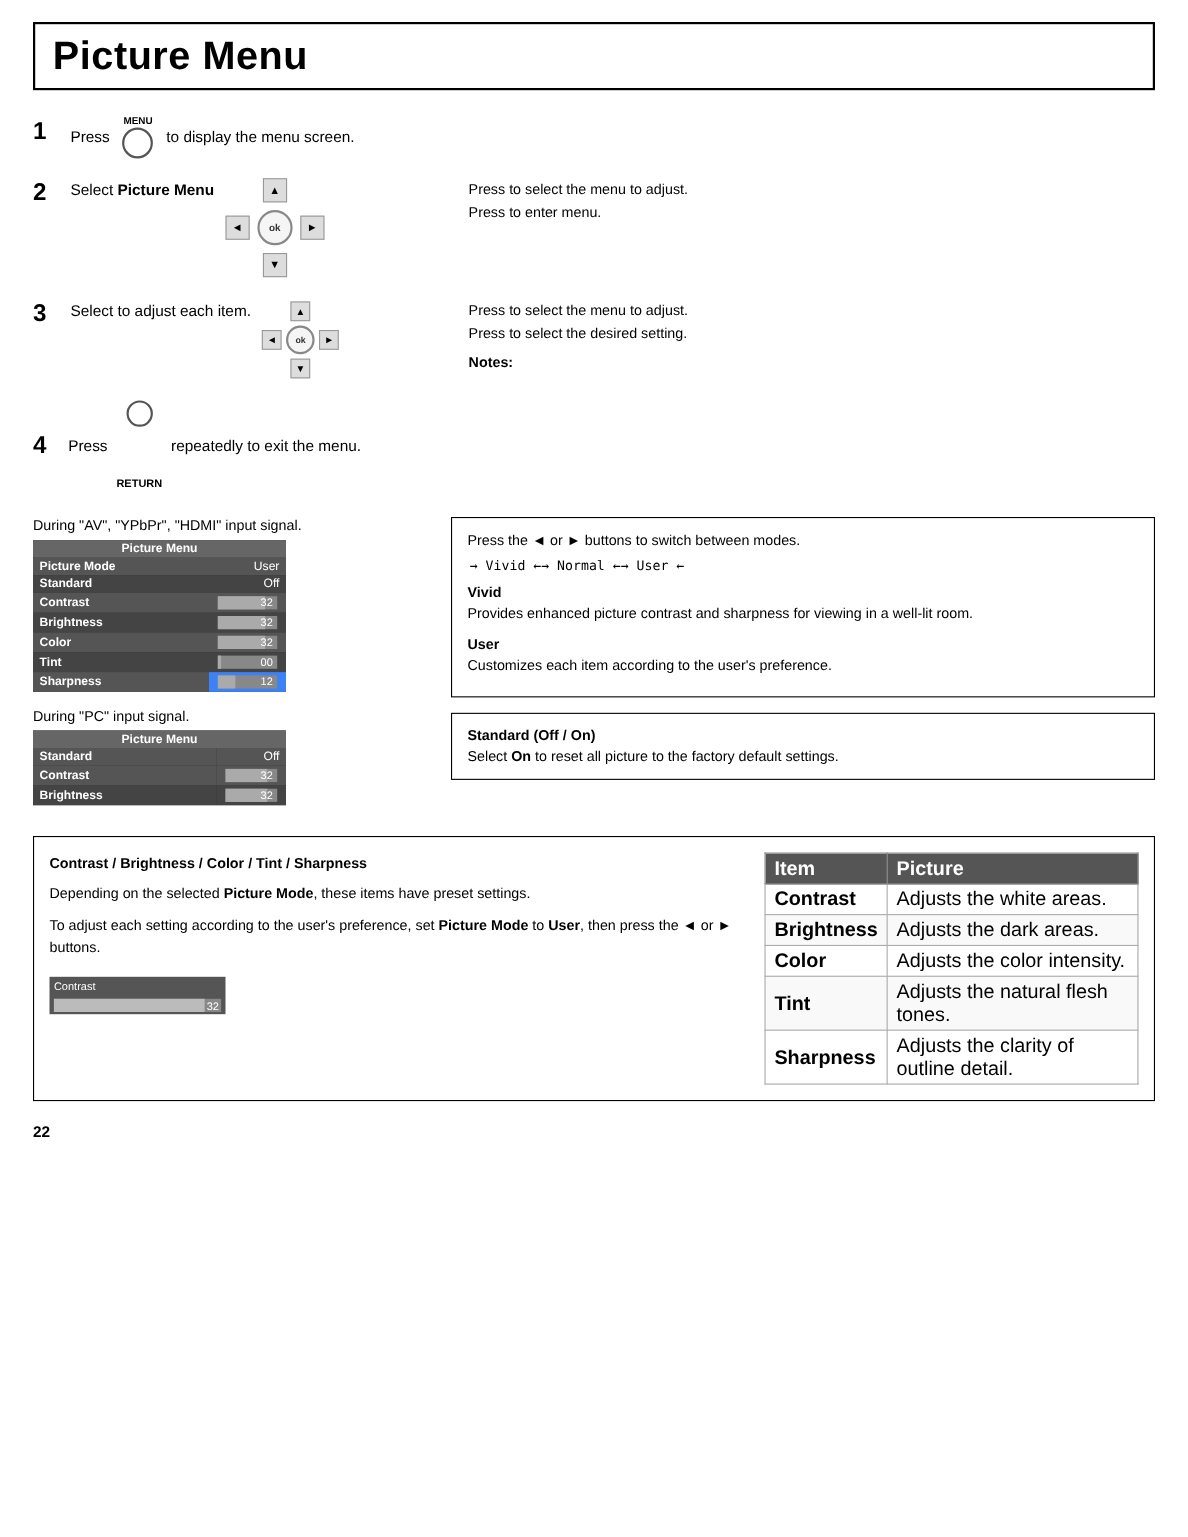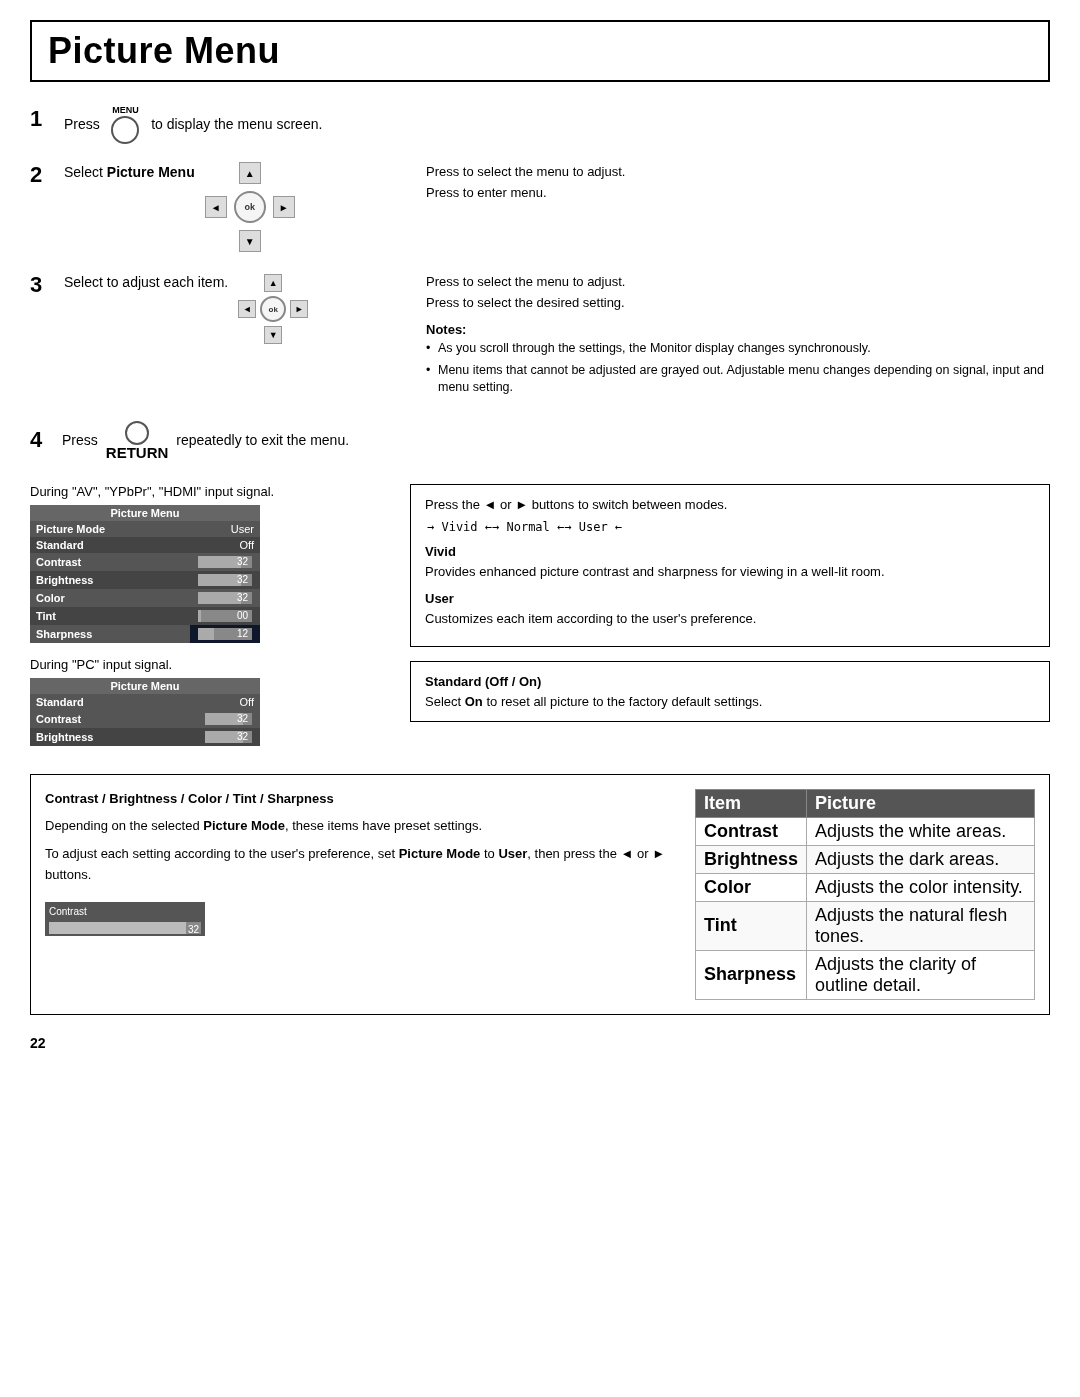--- a/index.html
+++ b/index.html
@@ -164,23 +164,24 @@
 
     
     .step4-row {
       display: flex;
       align-items: center;
       gap: 8px;
       margin-bottom: 24px;
       font-size: 14px;
     }
     .return-label {
-      font-size: 15px;
+      font-size: 10px;
       font-weight: bold;
       text-align: center;
+      margin-top: 48px;
     }
 
     
     .mid-section {
       display: flex;
       gap: 20px;
       margin-bottom: 20px;
     }
     .mid-left {
       flex: 0 0 360px;
@@ -389,24 +390,20 @@
       <div class="dpad-center" style="width:26px;height:26px;font-size:8px;">ok</div>
       <div class="dpad-arrow dpad-right" style="width:18px;height:18px;font-size:9px;">►</div>
       <div class="dpad-arrow dpad-down" style="width:18px;height:18px;font-size:9px;">▼</div>
     </div>
   </div>
   <div class="step3-right">
     <div>Press to select the menu to adjust.</div>
     <div>Press to select the desired setting.</div>
     <div class="notes-box">
       <div class="notes-title">Notes:</div>
-      <ul>
-        <li>As you scroll through the settings, the Monitor display changes synchronously.</li>
-        <li>Menu items that cannot be adjusted are grayed out. Adjustable menu changes depending on signal, input and menu setting.</li>
-      </ul>
     </div>
   </div>
 </div>
 
 <div class="step4-row">
   <span class="step-num">4</span>
   <span class="step-text">Press</span>
   <span class="btn-icon">
     <span class="circle-btn" style="width:24px;height:24px;"></span>
     <span class="return-label">RETURN</span>
@@ -462,21 +459,21 @@
           <td style="font-weight:bold;background:#444;">Tint</td>
           <td style="background:#444;">
             <div class="menu-bar">
               <div class="menu-bar-fill" style="width:5%;"></div>
               <span class="menu-bar-val">00</span>
             </div>
           </td>
         </tr>
         <tr>
           <td style="font-weight:bold;background:#555;">Sharpness</td>
-          <td style="background:#0f172a;">
+          <td style="background:#3b82f6;">
             <div class="menu-bar">
               <div class="menu-bar-fill" style="width:30%;"></div>
               <span class="menu-bar-val">12</span>
             </div>
           </td>
         </tr>
       </tbody>
         </table>
     </div>
 

